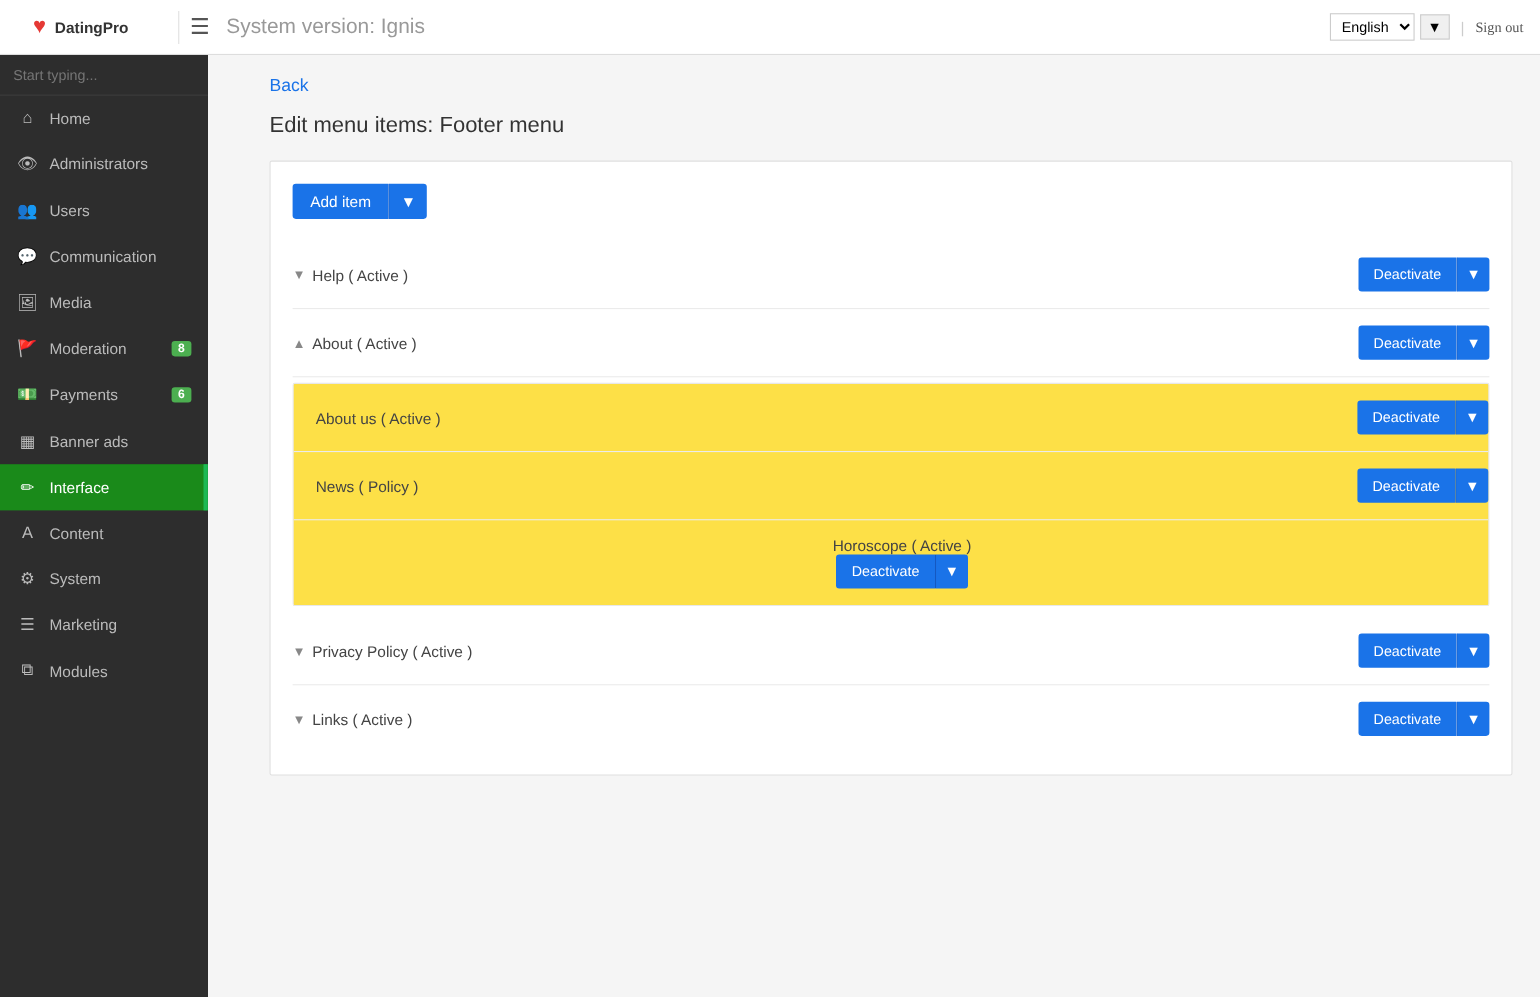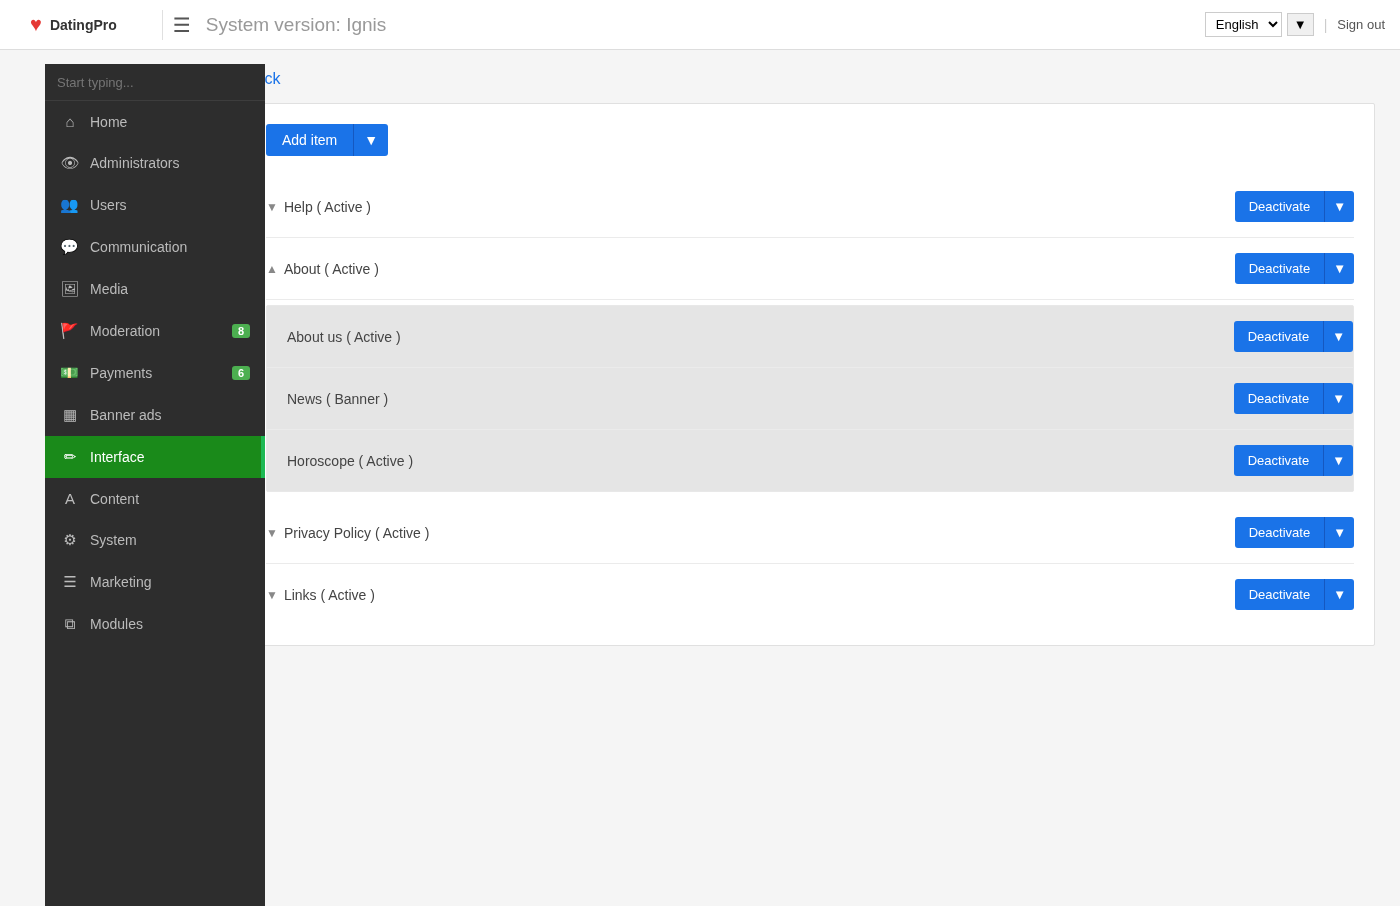--- a/index.html
+++ b/index.html
@@ -53,41 +53,41 @@
     }
     .sign-out-separator {
       color: #ccc;
       margin: 0 5px;
     }
     .sign-out-link {
       color: #555;
       text-decoration: none;
       font-size: 13px;
       cursor: pointer;
+      font-family: Liberation Serif, serif;
     }
 
     
     .layout {
       display: flex;
       margin-top: 50px;
       height: calc(100vh - 50px);
     }
 
     
     .sidebar {
-      width: 220px;
+      width: 189px;
       background: #2d2d2d;
       color: #ccc;
       flex-shrink: 0;
       overflow-y: auto;
       position: fixed;
-      top: 64px;
+      top: 50px;
       bottom: 0;
       left: 0;
-      margin-left: 45px;
     }
     .search-box {
       padding: 10px 12px;
       border-bottom: 1px solid #3d3d3d;
     }
     .search-box input {
       background: transparent;
       border: none;
       outline: none;
       color: #888;
@@ -257,23 +257,23 @@
       color: #888;
       font-size: 12px;
     }
     .sub-item-row {
       display: flex;
       align-items: center;
       justify-content: space-between;
       padding: 15px 0 15px 20px;
       border-bottom: 1px solid #ebebeb;
     }
-    .sub-item-row:last-child { border-bottom: none; }
+    .sub-item-row:last-child { border-bottom: none; flex-direction: column; }
     .sub-section {
-      background: #e5e5e5;
+      background: #fde047;
       border: 1px solid #e8e8e8;
       border-radius: 2px;
       margin: 5px 0 10px 0;
     }
     .deactivate-btn-group {
       display: flex;
       flex-shrink: 0;
       justify-content: center;
     }
   </style>
@@ -373,20 +373,21 @@
         <div class="sidebar-item">
     <span class="icon">⧉</span>
     <span class="label">Modules</span>
 
   </div>
       </div>
   </div>
 
   <div class="main">
     <a class="back-link">Back</a>
+    <h1 class="page-title">Edit menu items: Footer menu</h1>
 
     <div class="card">
 
       <div class="add-item-group">
         <button class="btn-primary">Add item</button>
         <button class="btn-dropdown">▼</button>
       </div>
 
       <div id="menu-items-container">
           <div class="menu-item-row">
@@ -411,21 +412,21 @@
   </div>
           <div class="sub-section">
             <div class="sub-item-row">
         <span class="menu-item-label">About us ( Active )</span>
         <div class="deactivate-btn-group">
           <button class="btn-deactivate">Deactivate</button>
           <button class="btn-deactivate-dropdown">▼</button>
         </div>
       </div>
             <div class="sub-item-row">
-        <span class="menu-item-label">News ( Banner )</span>
+        <span class="menu-item-label">News ( Policy )</span>
         <div class="deactivate-btn-group">
           <button class="btn-deactivate">Deactivate</button>
           <button class="btn-deactivate-dropdown">▼</button>
         </div>
       </div>
             <div class="sub-item-row">
         <span class="menu-item-label">Horoscope ( Active )</span>
         <div class="deactivate-btn-group">
           <button class="btn-deactivate">Deactivate</button>
           <button class="btn-deactivate-dropdown">▼</button>

